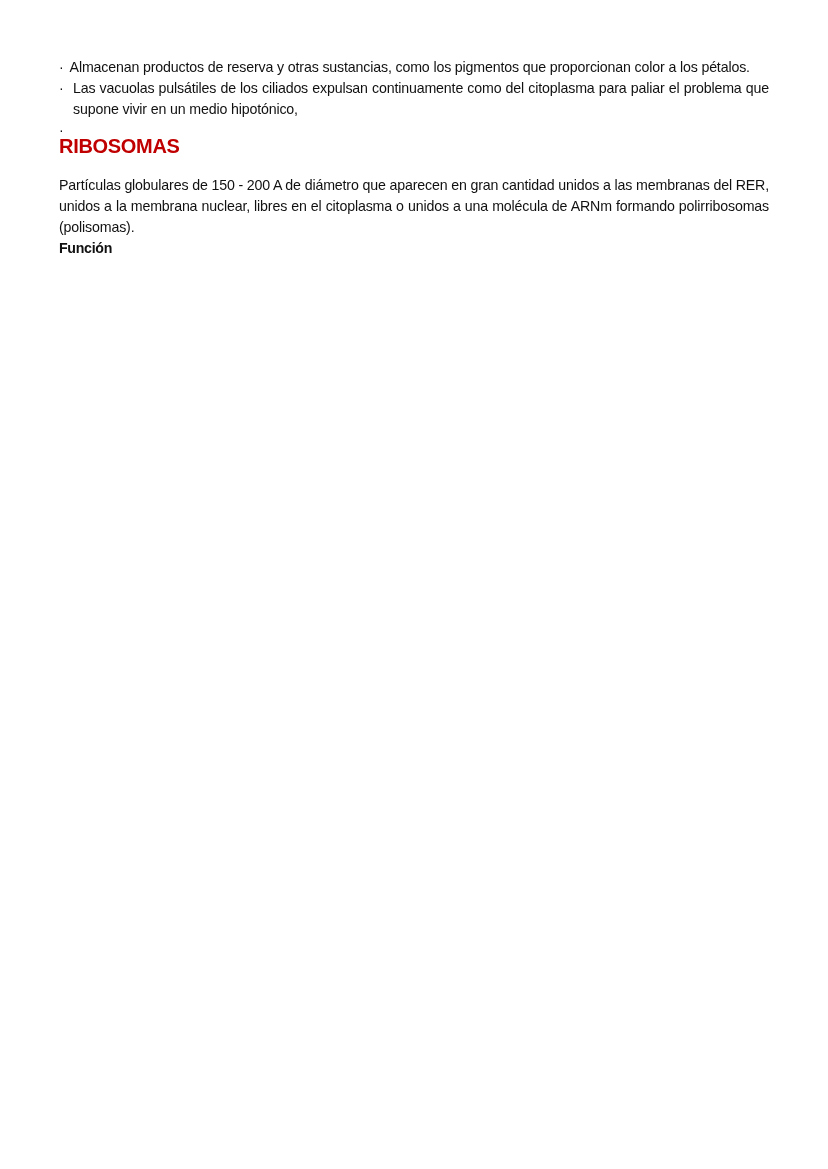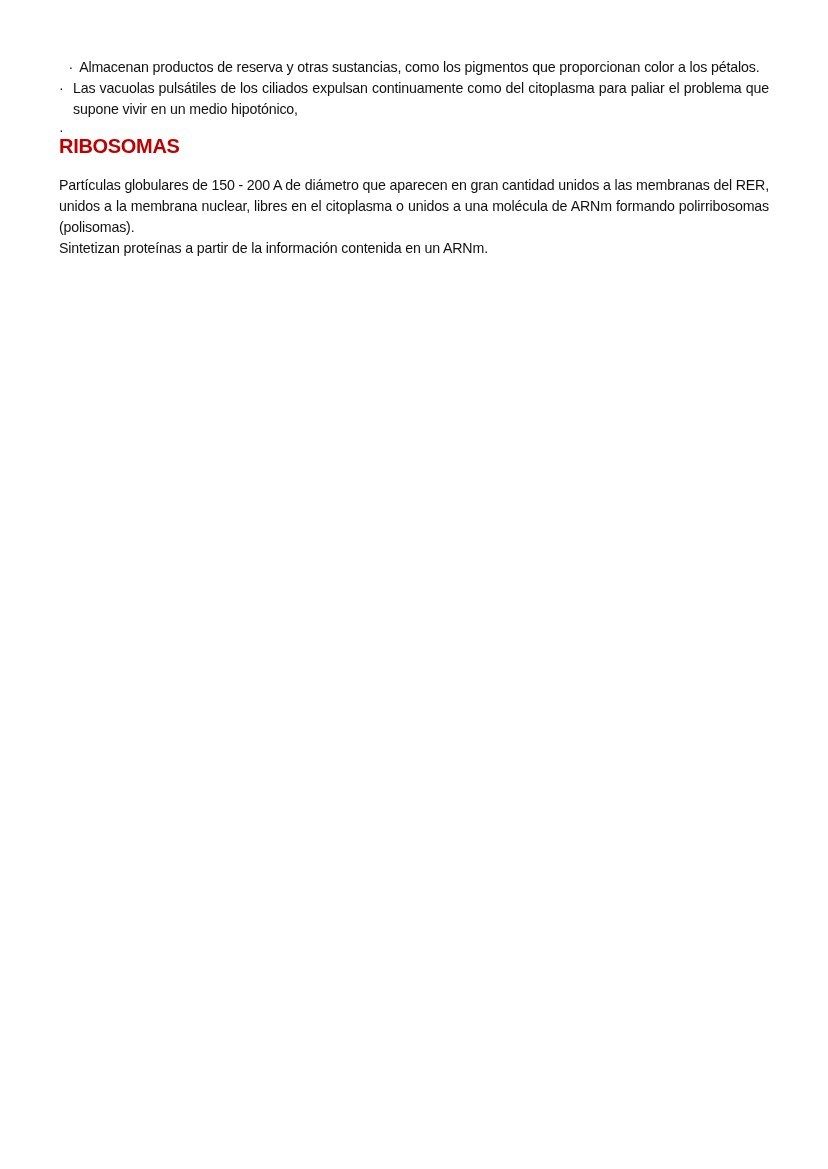--- a/index.html
+++ b/index.html
@@ -26,21 +26,20 @@
     }
     .bullet-list {
       margin: 0;
       padding: 0;
       list-style: none;
     }
     .bullet-item {
       position: relative;
       padding-left: 14px;
       margin: 0;
-      text-align: center;
     }
     .bullet-item .bullet-mark {
       position: absolute;
       left: 0;
       top: 0;
     }
     .bullet-item.hanging-first {
       padding-left: 0;
     }
     .bullet-item.hanging-first .bullet-mark {
@@ -82,15 +81,15 @@
     <li class="bullet-item">
       <span class="bullet-mark">·</span>
     </li>
   </ul>
 
   <div class="section-heading">RIBOSOMAS</div>
 
   <p class="para justify">Partículas globulares de 150 - 200 A de diámetro que aparecen en gran cantidad unidos a las membranas del RER, unidos a la membrana nuclear, libres en el citoplasma o unidos a una molécula de ARNm formando polirribosomas (polisomas).</p>
 
 
-  <p class="para">Sintetizan proteínas a partir de la información contenida en un ARNm.</p>
+  <div class="subheading">Función</div>
 
 </div>
 
 </body></html>

